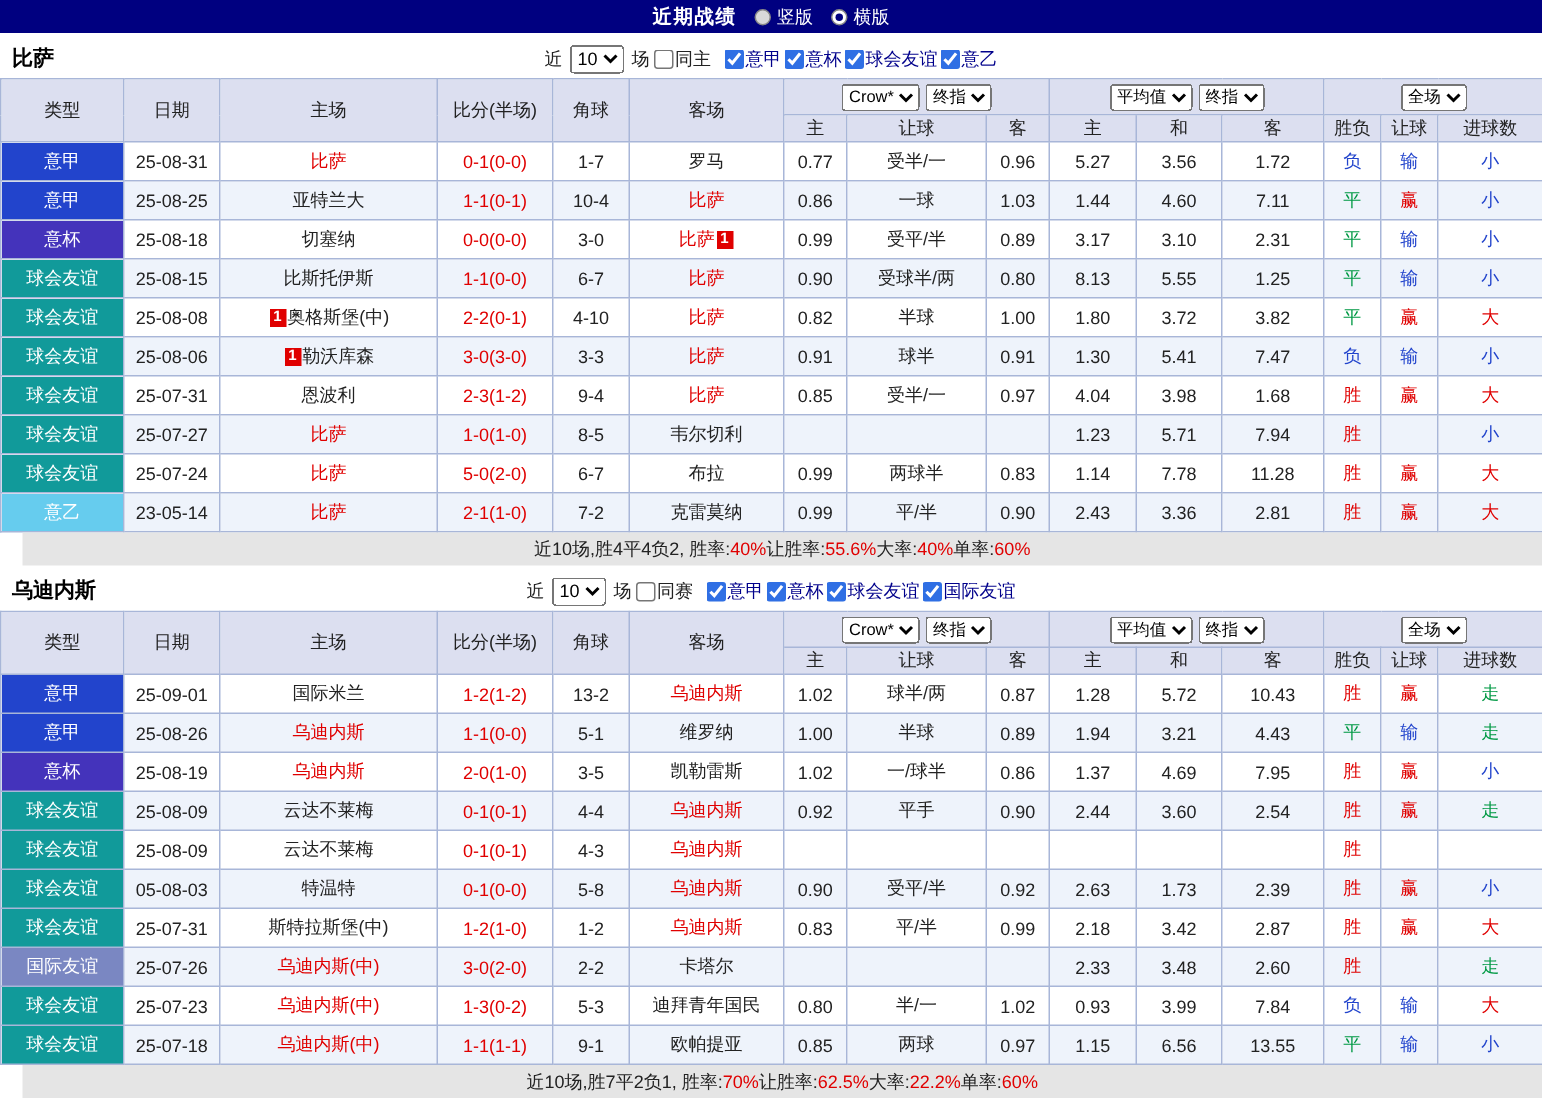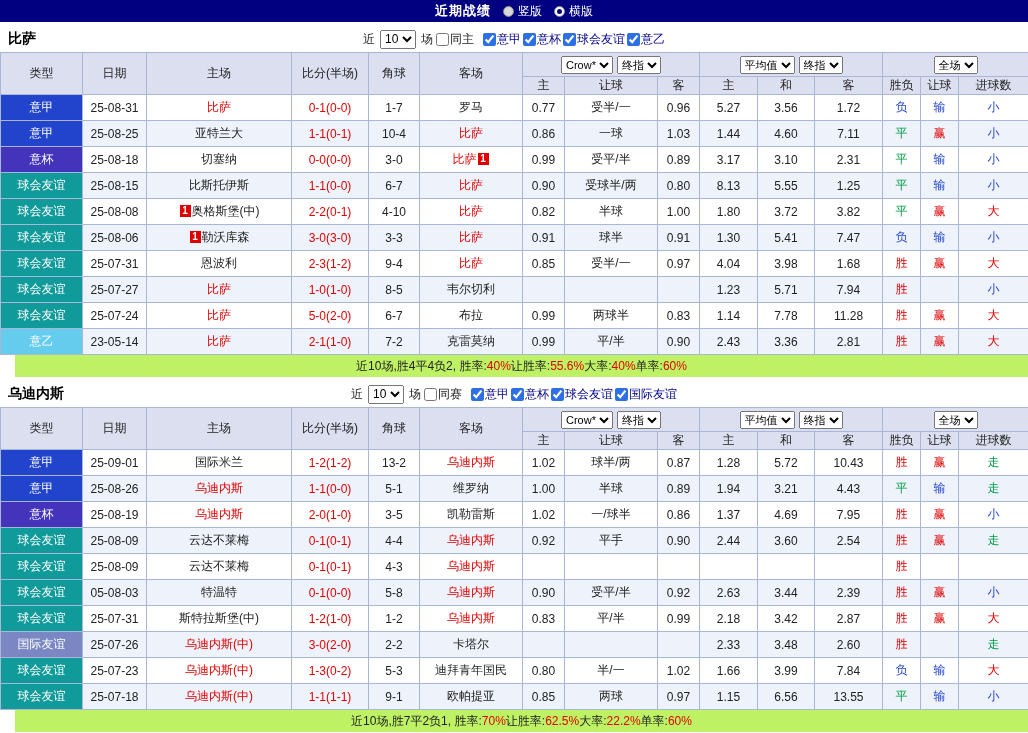--- a/index.html
+++ b/index.html
@@ -81,21 +81,21 @@
     display:inline-block;
     background:#e00000; color:#fff;
     width:11px; height:12px; line-height:12px;
     font-size:10px; font-weight:bold;
     margin:0 1px; vertical-align:1px;
   }
   
   .summary {
     height:22px;
     display:flex; align-items:center; justify-content:center;
-    background:#bef264;
+    background:#e5e5e5;
     font-size:12px;
     margin-left:15px;
   }
   .summary .red { color:#e00000; }
 </style>
 </head>
 <body>
 
 <div class="topbar">
   <span class="title">近期战绩</span>
@@ -531,21 +531,21 @@
             <td class="type-cell" style="background: rgb(17, 154, 154);">球会友谊</td>
             <td>05-08-03</td>
             <td><span class="team-plain">特温特</span></td>
             <td class="red-text">0-1(0-0)</td>
             <td>5-8</td>
             <td><span class="team-red">乌迪内斯</span></td>
             <td>0.90</td>
             <td>受平/半</td>
             <td>0.92</td>
             <td>2.63</td>
-            <td>3.44</td>
+            <td>1.73</td>
             <td>2.39</td>
             <td style="color: rgb(224, 0, 0);">胜</td>
             <td style="color: rgb(224, 0, 0);">赢</td>
             <td style="color: rgb(34, 68, 204);">小</td>
           </tr>
           <tr>
             <td class="type-cell" style="background: rgb(17, 154, 154);">球会友谊</td>
             <td>25-07-31</td>
             <td><span class="team-plain">斯特拉斯堡(中)</span></td>
             <td class="red-text">1-2(1-0)</td>
@@ -581,21 +581,21 @@
           <tr>
             <td class="type-cell" style="background: rgb(17, 154, 154);">球会友谊</td>
             <td>25-07-23</td>
             <td><span class="team-red">乌迪内斯(中)</span></td>
             <td class="red-text">1-3(0-2)</td>
             <td>5-3</td>
             <td><span class="team-plain">迪拜青年国民</span></td>
             <td>0.80</td>
             <td>半/一</td>
             <td>1.02</td>
-            <td>1.66</td>
+            <td>0.93</td>
             <td>3.99</td>
             <td>7.84</td>
             <td style="color: rgb(34, 68, 204);">负</td>
             <td style="color: rgb(34, 68, 204);">输</td>
             <td style="color: rgb(224, 0, 0);">大</td>
           </tr>
           <tr>
             <td class="type-cell" style="background: rgb(17, 154, 154);">球会友谊</td>
             <td>25-07-18</td>
             <td><span class="team-red">乌迪内斯(中)</span></td>

